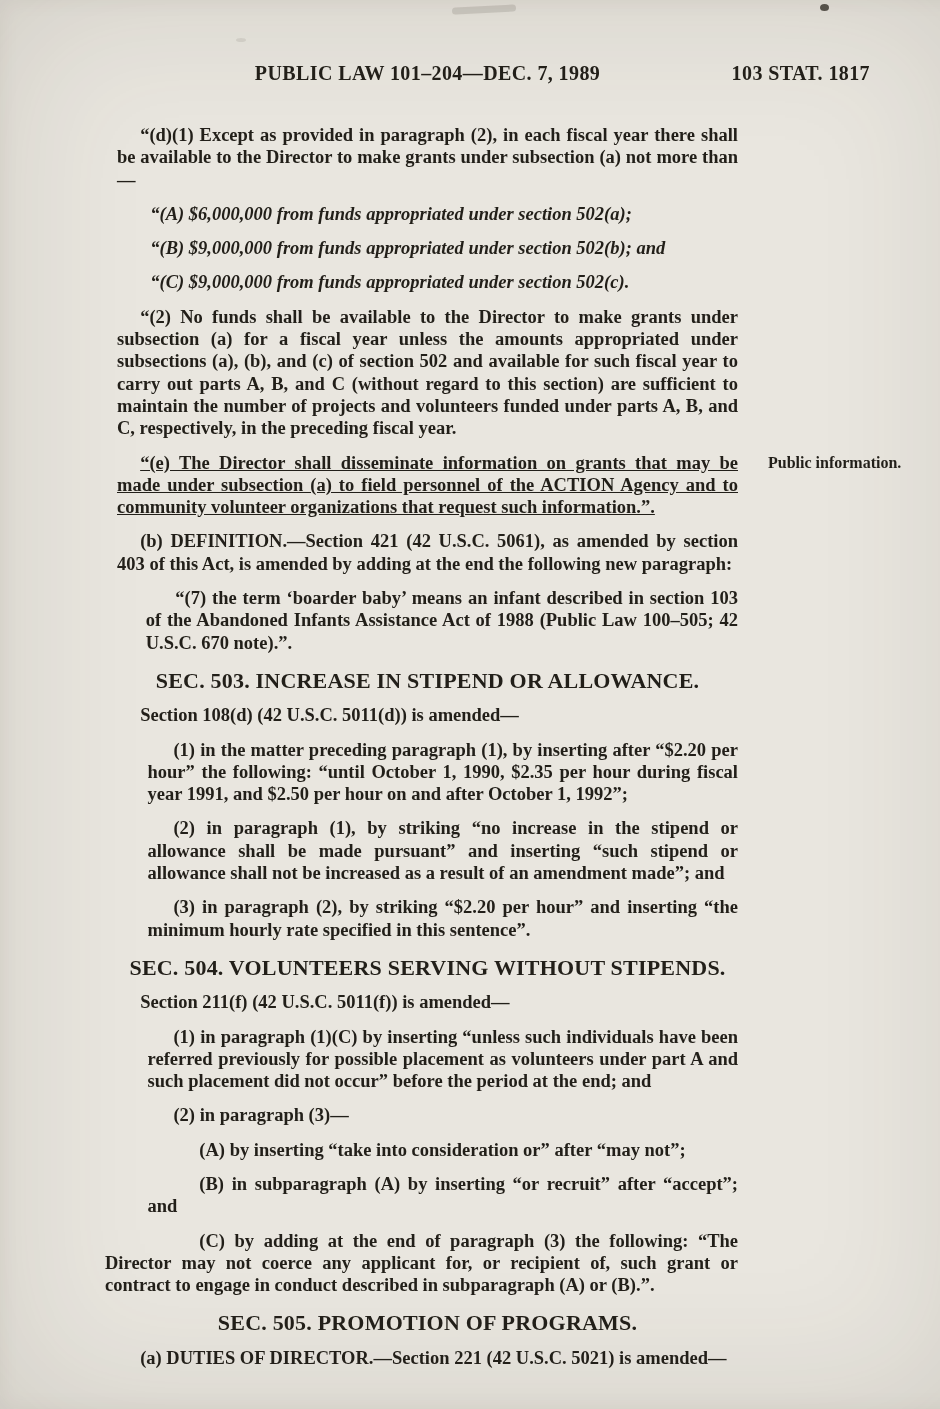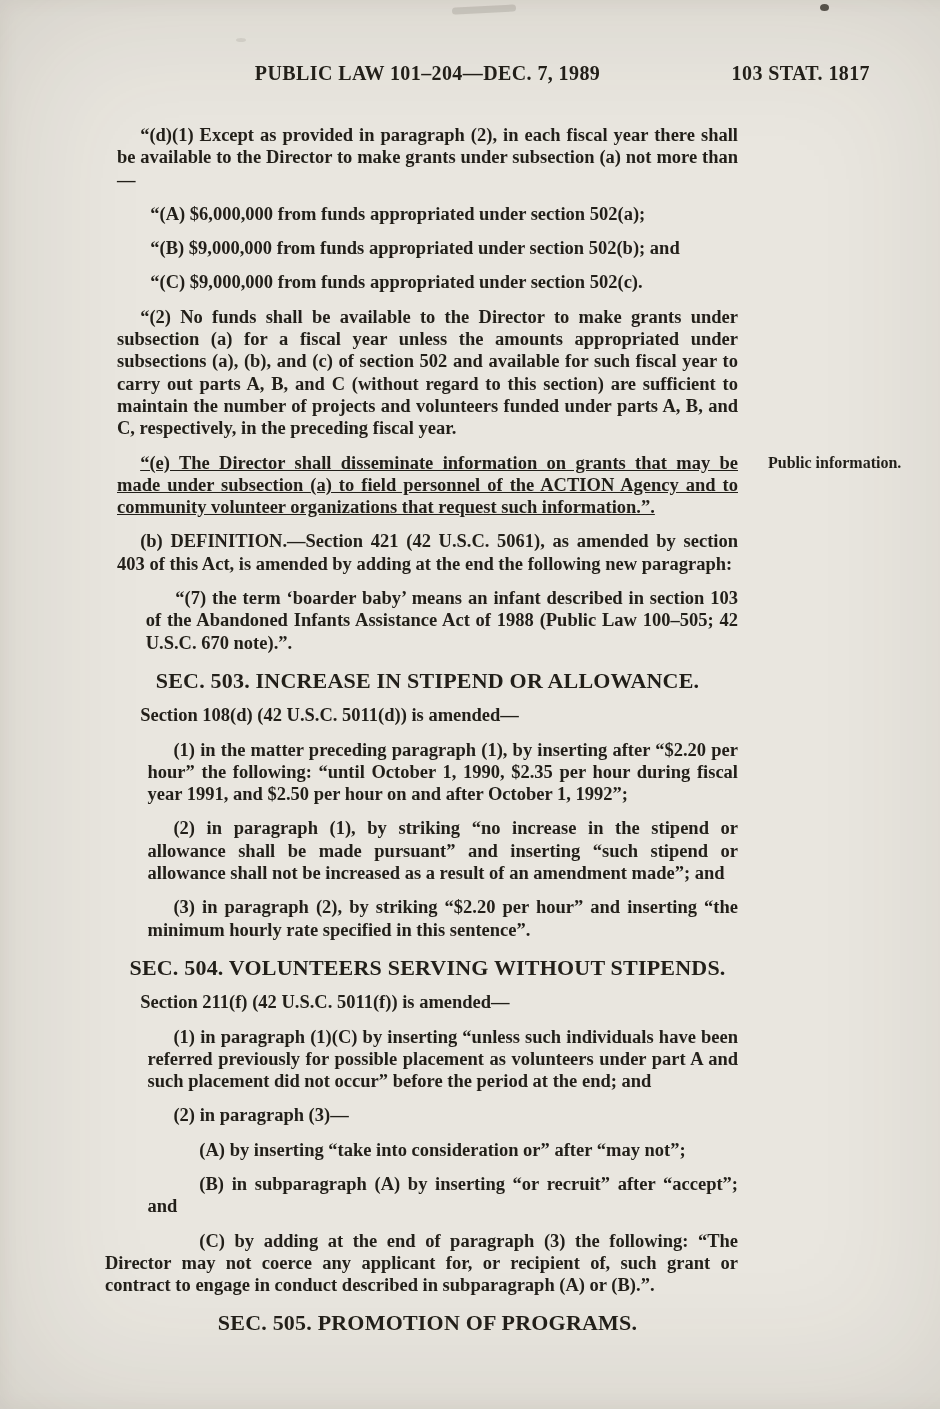--- a/index.html
+++ b/index.html
@@ -53,21 +53,21 @@
     left: 105px;
     top: 112px;
     width: 645px;
     font-size: 18.5px;
     line-height: 22.3px;
     font-weight: bold;
     text-align: justify;
   }
   .para { margin: 12px; }
   .i0        { text-indent: 1.25em; }
-  .hang1     { margin-left: 1.25em; text-indent: 1.2em; }
+  .hang1     { margin-left: 1.25em; text-indent: 1.2em; font-style: italic; }
   .hang2     { margin-left: 2.2em;  text-indent: 1.6em; }
   .hangNum   { margin-left: 2.3em;  text-indent: 1.4em; }
   .hangSub   { margin-left: 2.3em;  text-indent: 2.8em; }
   .hangSubWide { margin-left: 0;   text-indent: 5.1em; }
 
   .sec-heading {
     margin: 16px 0 9px 0;
     font-size: 22px;
     letter-spacing: 0.2px;
     text-align: center;
@@ -127,15 +127,16 @@
 
     <p class="para i0">Section 211(f) (42 U.S.C. 5011(f)) is amended—</p>
     <p class="para hangNum">(1) in paragraph (1)(C) by inserting “unless such individuals have been referred previously for possible placement as volunteers under part A and such placement did not occur” before the period at the end; and</p>
     <p class="para hangNum">(2) in paragraph (3)—</p>
     <p class="para hangSub">(A) by inserting “take into consideration or” after “may not”;</p>
     <p class="para hangSub">(B) in subparagraph (A) by inserting “or recruit” after “accept”; and</p>
     <p class="para hangSubWide">(C) by adding at the end of paragraph (3) the following: “The Director may not coerce any applicant for, or recipient of, such grant or contract to engage in conduct described in subparagraph (A) or (B).”.</p>
 
     <p class="para sec-heading">SEC. 505. PROMOTION OF PROGRAMS.</p>
 
+    <p class="para i0">(a) DUTIES OF DIRECTOR.—Section 221 (42 U.S.C. 5021) is amended—</p>
 
   </main>
 </div>
 
 </body></html>

